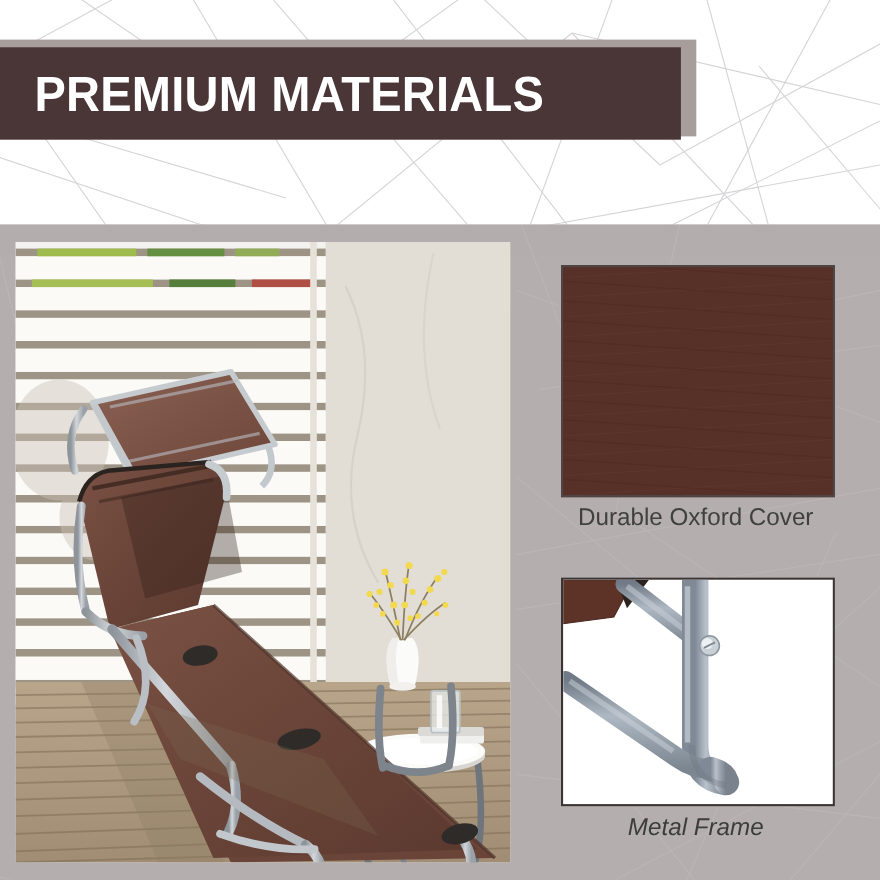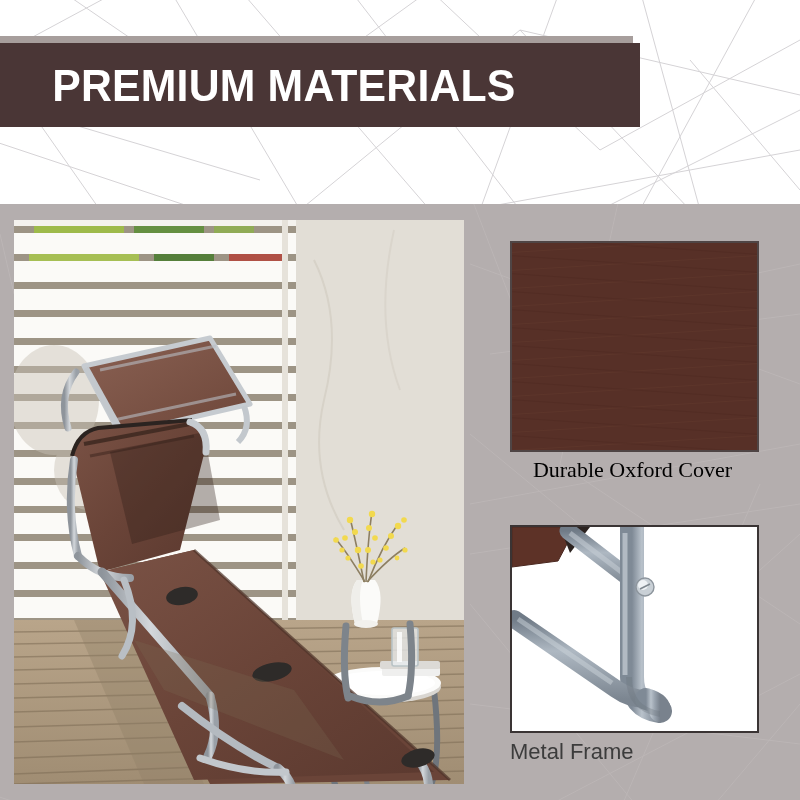--- a/index.html
+++ b/index.html
@@ -15,21 +15,21 @@
   .header{position:absolute;left:0;top:0;width:800px;height:204px;background:#ffffff;overflow:hidden;}
   .poly-bg{position:absolute;left:0;top:0;width:800px;height:204px;}
 
   .title-shadow{
     position:absolute;left:0;top:36px;width:633px;height:88px;
     background:#a79e9c;
   }
   .title-bar{
     position:absolute;left:0;top:43px;width:619px;height:84px;
     background:#4a3636;
-    display:flex;align-items:center;padding-left:21px;
+    display:flex;align-items:center;
   }
   .title-text{
     color:#ffffff;
     font-size:45px;
     font-weight:700;
     letter-spacing:0.2px;
     padding-left:33px;
     line-height:1;
     white-space:nowrap;
     transform:scaleX(0.95);
@@ -58,35 +58,35 @@
   
   .swatch{
     position:absolute;left:510px;top:37px;width:245px;height:207px;
     background:#5a3228;
     border:2px solid #4f4545;
     overflow:hidden;
   }
   .swatch-tex{position:absolute;left:0;top:0;width:100%;height:100%;}
   .cap-oxford{
     position:absolute;left:510px;top:253px;width:245px;
-    text-align:center;font-size:22px;color:#000000;font-weight:400;
+    text-align:center;font-size:22px;color:#404040;font-weight:400;
     white-space:nowrap;
-    font-family:Liberation Serif, serif;
   }
 
   
   .frame-photo{
     position:absolute;left:510px;top:321px;width:245px;height:204px;
     background:#ffffff;border:2px solid #3a3434;overflow:hidden;
   }
   .fp-svg{position:absolute;left:0;top:0;width:245px;height:204px;}
   .cap-metal{
     position:absolute;left:510px;top:535px;width:245px;
-    font-size:22px;color:#3c3c3c;font-weight:400;
+    text-align:center;font-size:22px;color:#3c3c3c;font-weight:400;
     white-space:nowrap;
+    font-style:italic;
   }
 </style>
 </head>
 <body>
 
 <div class="page">
 
   <div class="header">
 
     <svg class="poly-bg" viewBox="0 0 800 204" preserveAspectRatio="none">

